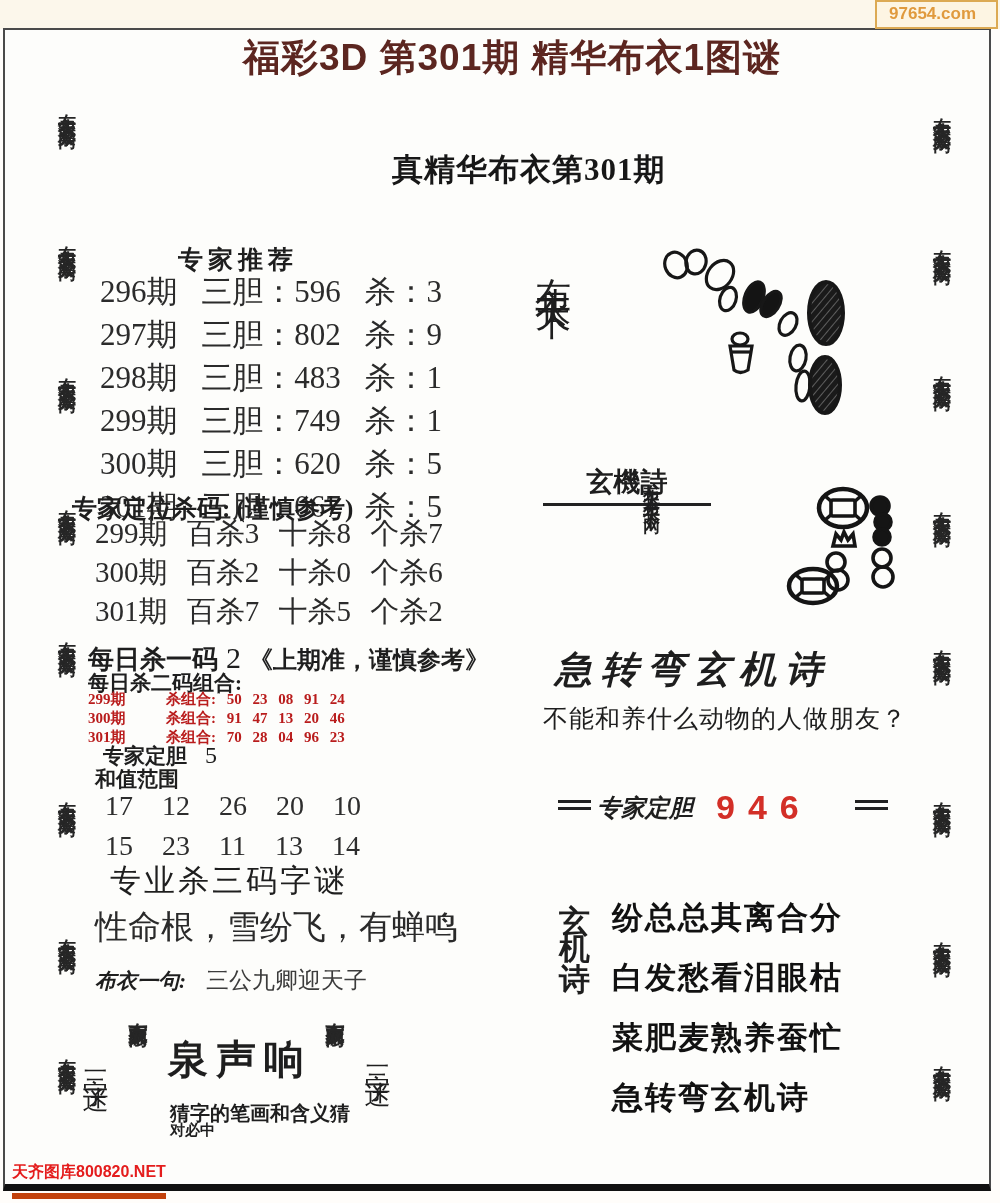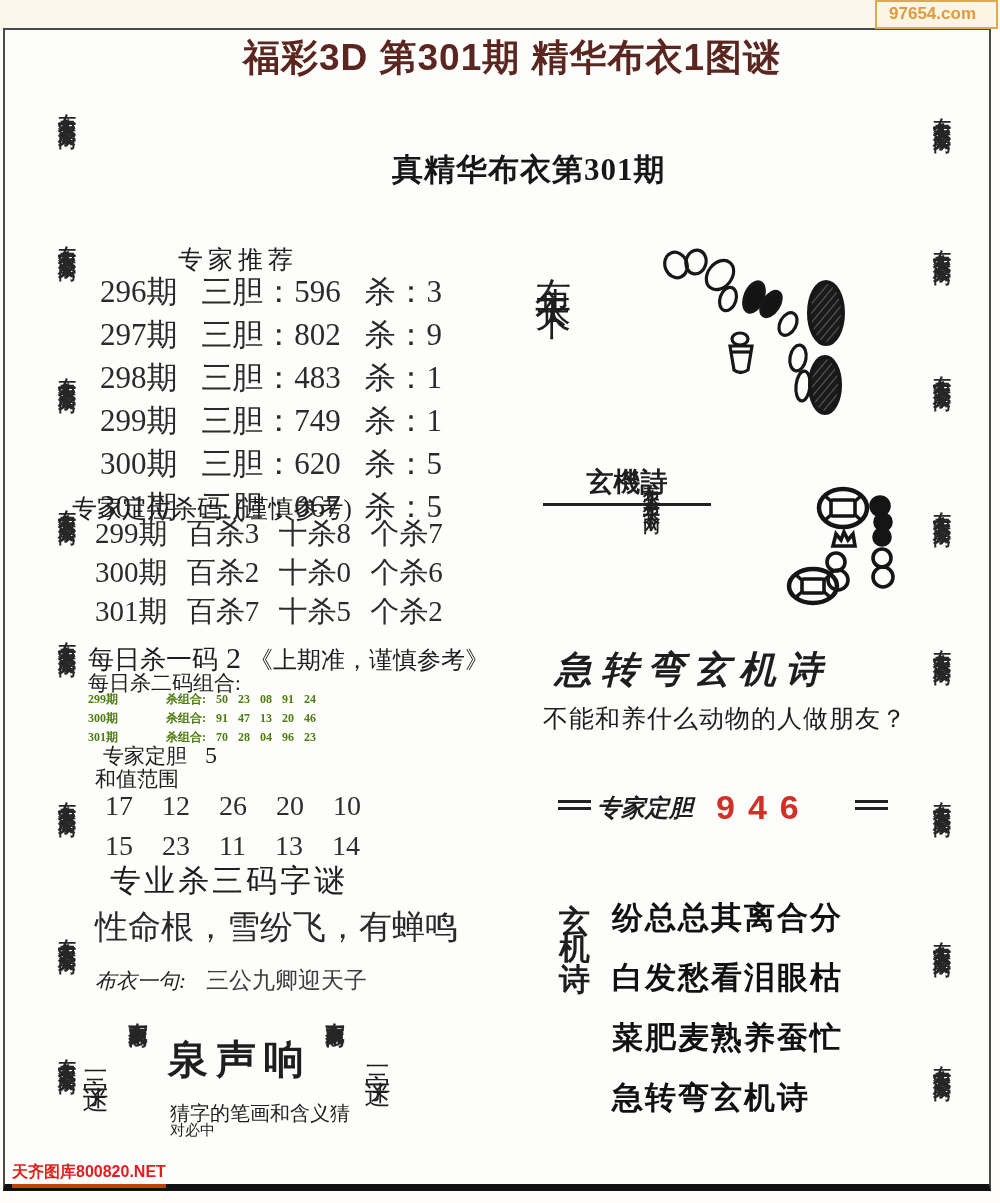--- a/index.html
+++ b/index.html
@@ -10,32 +10,32 @@
   .vtext{writing-mode:vertical-rl;text-orientation:upright;white-space:nowrap;}
   .wm{font-weight:700;font-size:18px;letter-spacing:3px;color:#262626;}
   .topstrip{left:0;top:0;width:1000px;height:29px;background:#fcf7eb;}
   .frame{left:3px;top:28px;width:988px;height:1163px;border:2px solid #4a4a4a;
          border-bottom:7px solid #111;background:#fdfdfb;box-sizing:border-box;}
   .badge{right:2px;top:0;border:2px solid #dcaa54;background:#fdf5e3;color:#e09a3e;
          font-size:17px;padding:2px 20px 3px 12px;font-weight:700;}
   .title{left:0;top:33px;width:1000px;text-align:center;font-size:37px;font-weight:800;
          color:#5c2620;letter-spacing:1px;margin-left:12px;}
   .subtitle{left:392px;top:149px;font-size:31px;font-weight:800;color:#171717;letter-spacing:1px;}
-  .sec-head{font-weight:400;}
+  .sec-head{font-weight:700;}
   .expert-rows{line-height:43px;font-size:31px;word-spacing:16px;color:#2b2b2b;}
   .kc-rows{line-height:39px;font-size:29px;word-spacing:12px;color:#2b2b2b;}
-  .daily-row{display:flex;line-height:19px;font-size:12px;font-weight:700;color:#4d7c0f;}
+  .daily-row{display:flex;line-height:19px;font-size:15px;font-weight:700;color:#b91c1c;}
   .daily-row .p{width:78px;}
   .daily-row .c{word-spacing:7px;}
   .range-rows{line-height:40px;font-size:28px;word-spacing:22px;color:#2d2d2d;}
   .poem1{line-height:44px;font-size:27px;letter-spacing:2px;color:#2a2a2a;}
   .poem2-line{font-size:31px;font-weight:800;letter-spacing:2px;color:#111;}
   .ddash{width:33px;height:4px;border-top:3px solid #222;border-bottom:3px solid #222;}
   .coin-svg ellipse,.coin-svg rect,.coin-svg path,.coin-svg circle{vector-effect:none;}
-  .underline-red{border-bottom:4px solid #c2410c;padding-bottom:1px;}
+  .underline-red{border-bottom:6px solid #c2410c;padding-bottom:10px;}
 </style>
 </head>
 <body>
 
 <div id="page">
 
   <div class="abs topstrip"></div>
   <div class="abs frame"></div>
 
   <div class="abs badge sans">97654.com</div>

